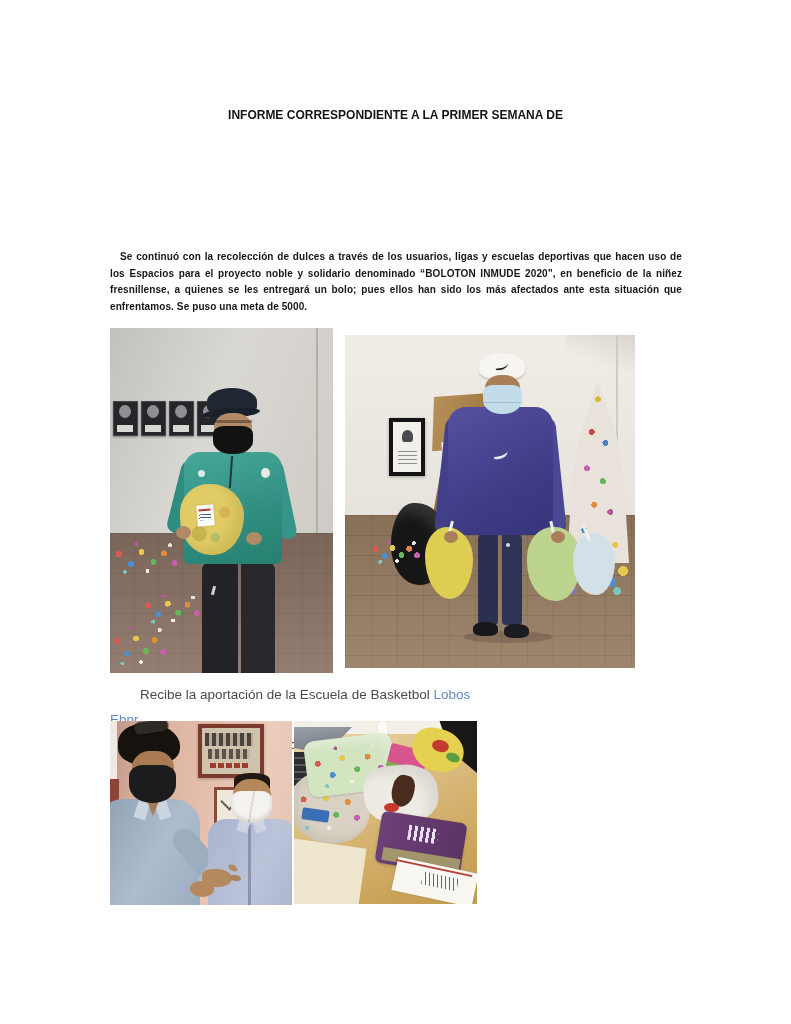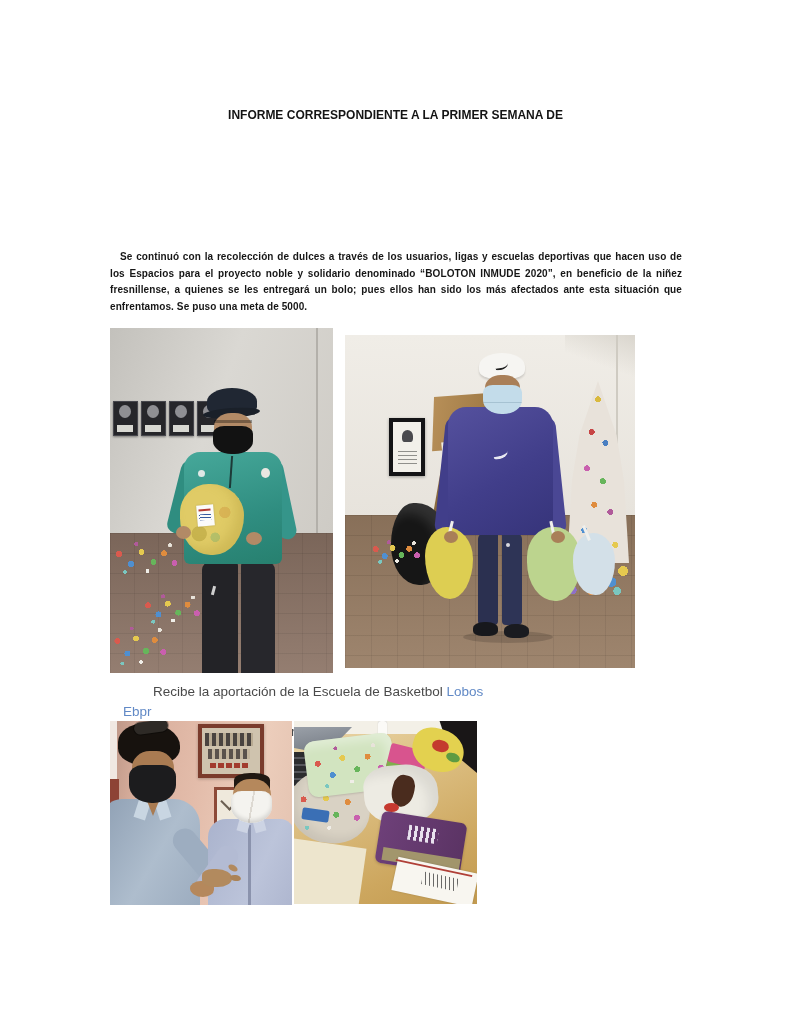--- a/index.html
+++ b/index.html
@@ -9,22 +9,22 @@
   
   .doc-title{position:absolute;top:52px;left:0;width:791px;text-align:center;
              font-size:27px;font-weight:500;letter-spacing:.2px;color:#161616;}
   .doc-subtitle{position:absolute;top:104px;left:105px;width:581px;text-align:center;
                 font-size:12px;font-weight:bold;line-height:23px;color:#141414;}
   .doc-paragraph{position:absolute;top:217px;left:110px;width:572px;
                  font-size:10px;font-weight:bold;line-height:16.5px;text-align:justify;
                  text-indent:10px;color:#161616;letter-spacing:.1px;margin-top:32px;}
 
   
-  .fb-caption{position:absolute;top:682px;left:123px;width:362px;
-              font-size:13.5px;line-height:20px;color:#4a4a4a;}
+  .fb-caption{position:absolute;top:682px;left:110px;width:362px;
+              font-size:13.5px;line-height:25px;color:#4a4a4a;}
   .fb-caption .line1{text-indent:30px;}
   .fb-link{color:#6189c6;}
   .fb-more{color:#3d3d3d;font-weight:bold;}
 
   
   .photo{position:absolute;overflow:hidden;background:#ddd;}
   .photo div, .photo span{position:absolute;}
   #photo-tl{left:110px;top:328px;width:223px;height:345px;}
   #photo-tr{left:345px;top:335px;width:290px;height:333px;}
   #photo-bl{left:110px;top:721px;width:182px;height:184px;}

